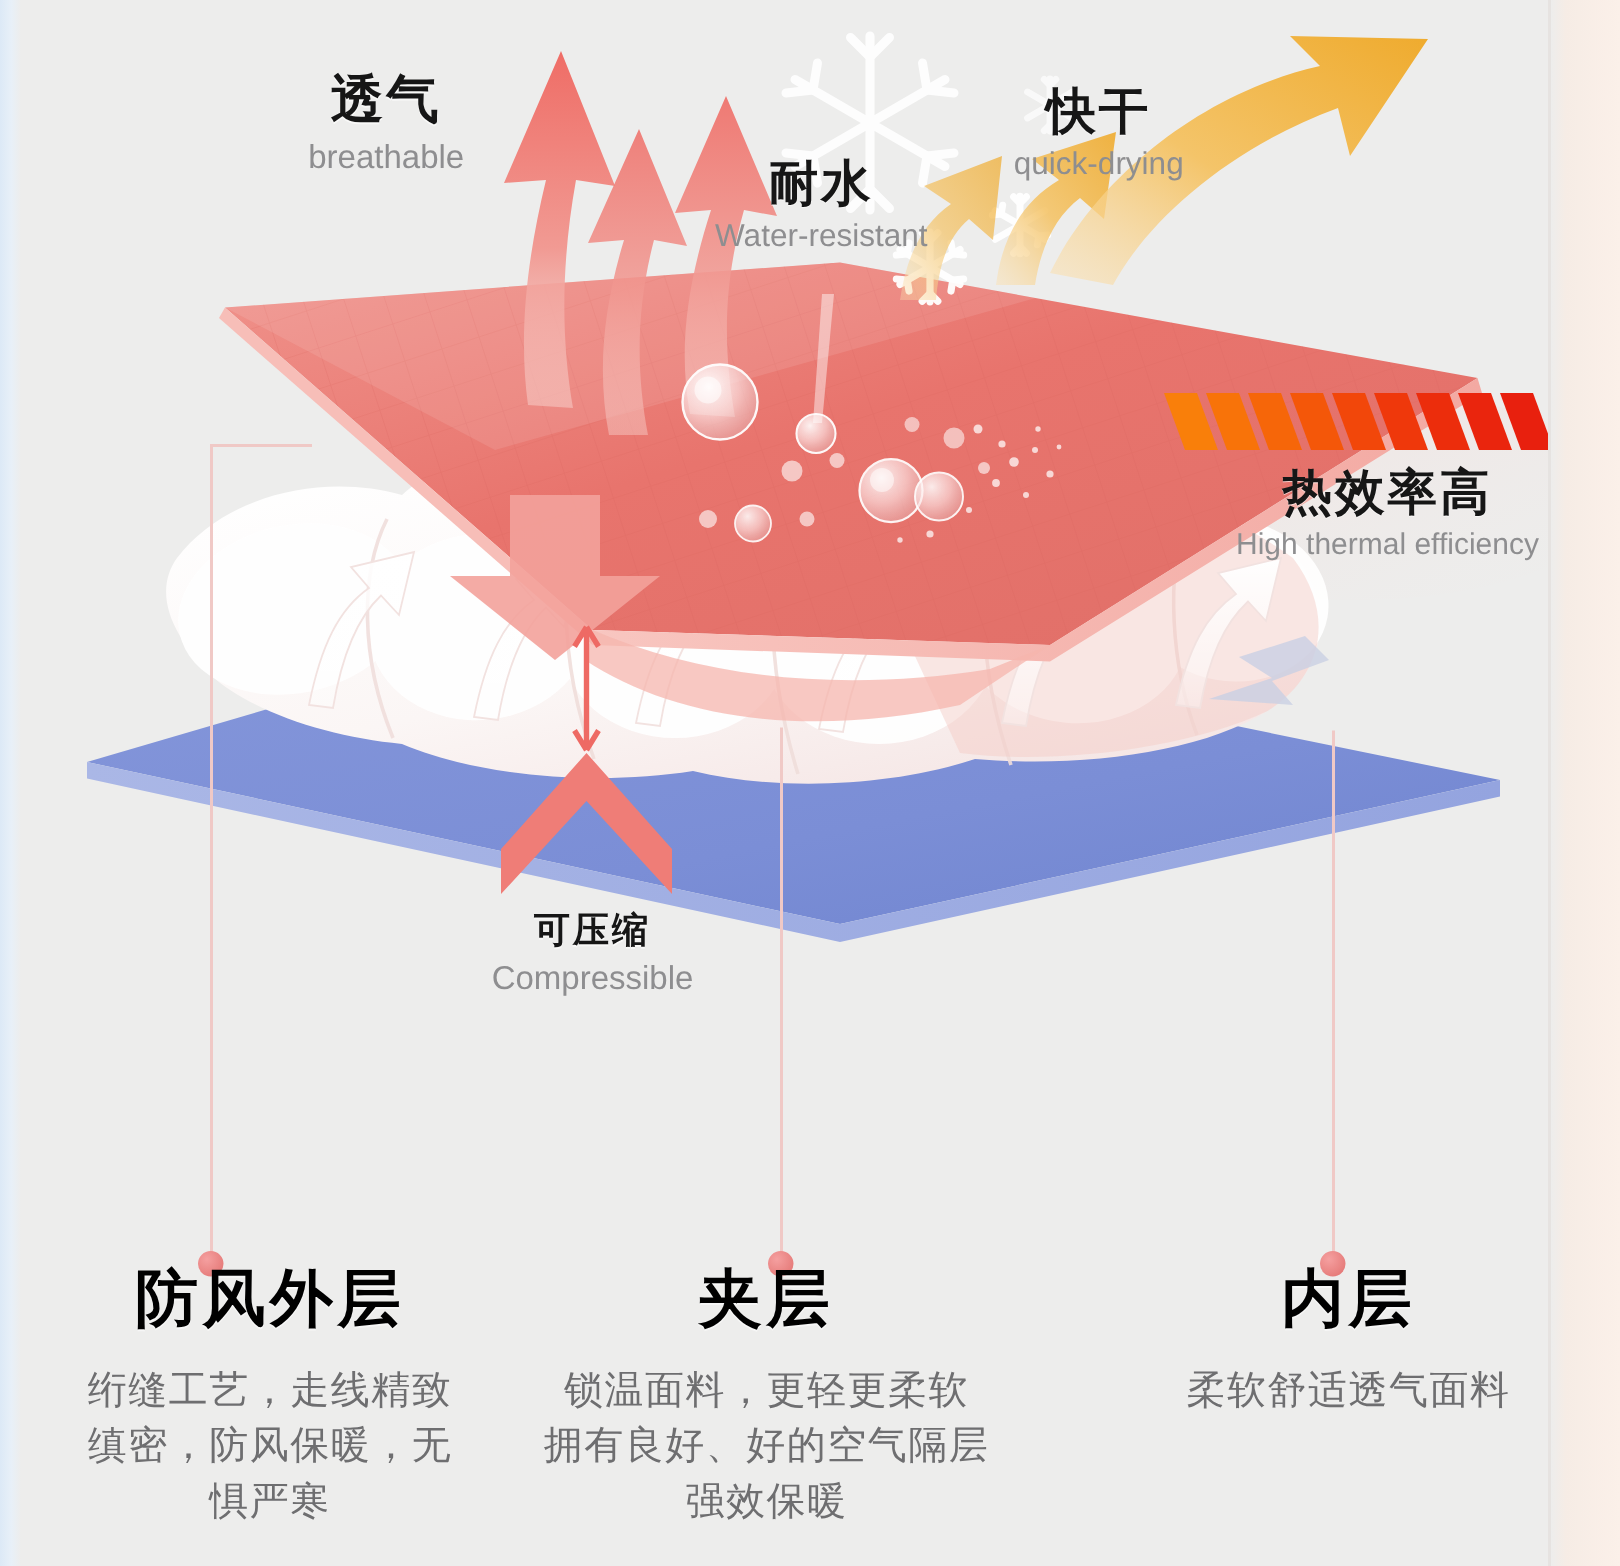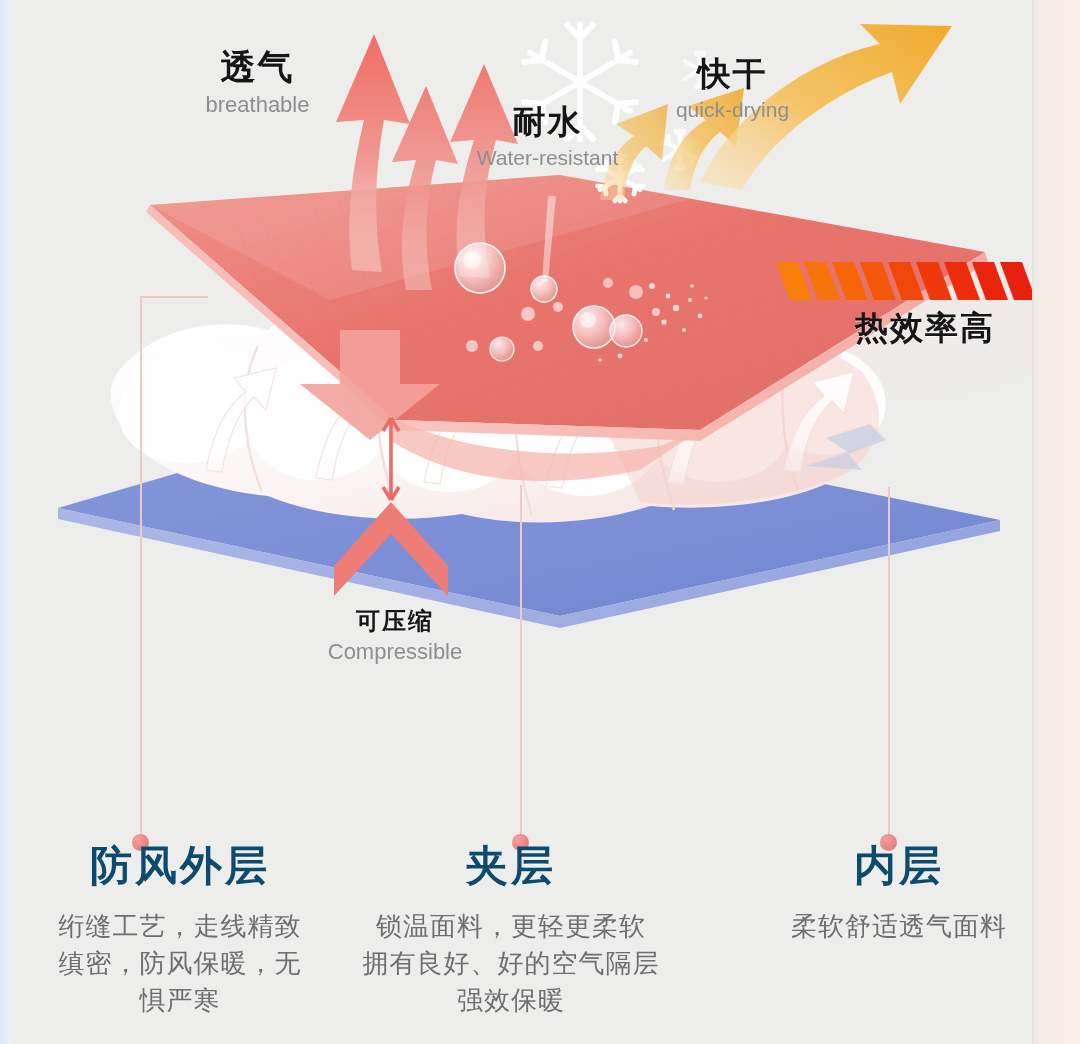--- a/index.html
+++ b/index.html
@@ -39,21 +39,21 @@
   #f-thermal{left:800px;top:310px;width:250px;}
   #f-thermal .cn{font-size:33px;}
   #f-thermal .en{font-size:20px;}
 
   #f-compress{left:285px;top:608px;width:220px;}
   #f-compress .cn{font-size:24px;}
   #f-compress .en{font-size:22px;}
 
   
   .layer-block{position:absolute;text-align:center;}
-  .layer-block .title{font-size:42px;font-weight:bold;color:#0c4a6e;letter-spacing:3px;
+  .layer-block .title{font-size:42px;font-weight:bold;color:#000000;letter-spacing:3px;
     text-shadow:0 1px 0 rgba(255,255,255,.5);}
   .layer-block .desc{font-size:26px;color:#6e6e70;line-height:1.42;margin-top:14px;
     letter-spacing:1px;}
   #lb-outer{left:20px;top:838px;width:320px;}
   #lb-mid{left:346px;top:838px;width:330px;}
   #lb-inner{left:744px;top:838px;width:310px;}
 
   
   .lead-v{position:absolute;width:2px;background:#f0c9c6;}
   .lead-h{position:absolute;height:2px;background:#f0c9c6;}
@@ -336,20 +336,21 @@
     <div class="en">Water-resistant</div>
   </div>
 
   <div class="feat" id="f-quick">
     <div class="cn">快干</div>
     <div class="en">quick-drying</div>
   </div>
 
   <div class="feat" id="f-thermal">
     <div class="cn">热效率高</div>
+    <div class="en">High thermal efficiency</div>
   </div>
 
   <div class="feat" id="f-compress">
     <div class="cn">可压缩</div>
     <div class="en">Compressible</div>
   </div>
 
   <div class="layer-block" id="lb-outer">
     <div class="title">防风外层</div>
     <div class="desc">绗缝工艺，走线精致<br>缜密，防风保暖，无<br>惧严寒</div>

